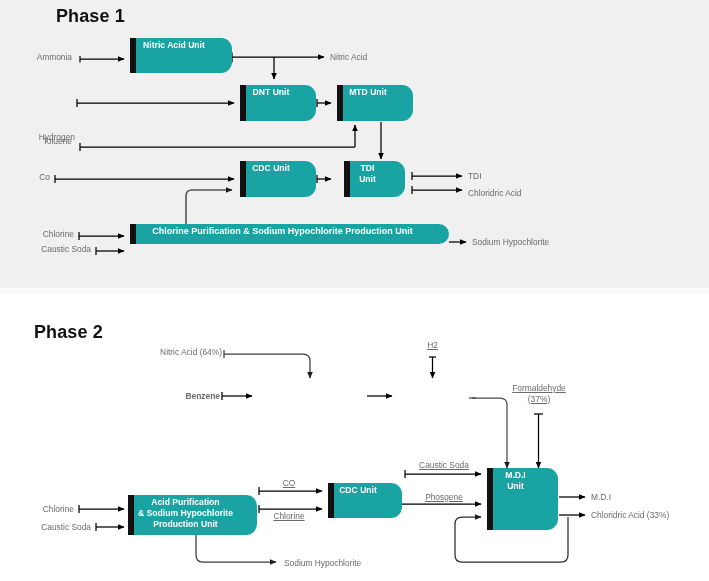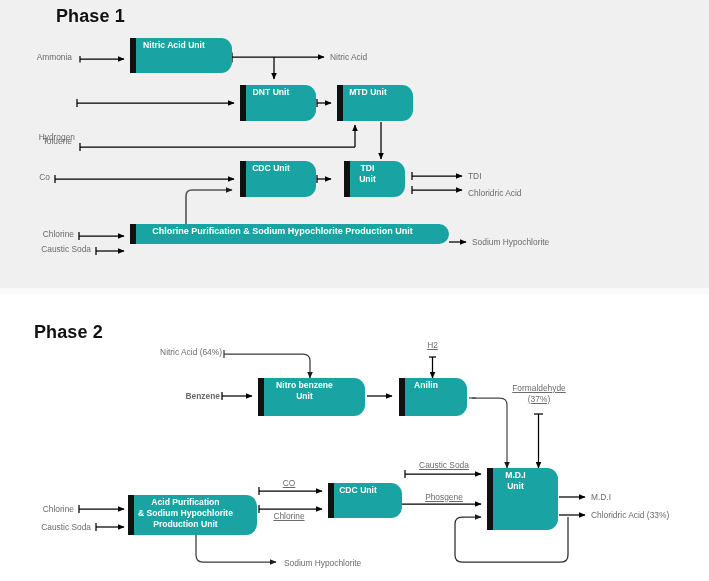--- a/index.html
+++ b/index.html
@@ -289,26 +289,20 @@
   <div class="phase-title" id="title-phase2">Phase 2</div>
 
   <div class="slabel r" style="left:110px; top:347px; width:112px;">Nitric Acid (64%)</div>
   <div class="slabel r" style="left:140px; top:391px; width:80px;font-weight:bold;">Benzene</div>
   <div class="slabel c" style="left:414px; top:340px; width:37px;">H2</div>
   <div class="slabel c" style="left:494px; top:383px; width:90px;">Formaldehyde
 (37%)</div>
   <div class="slabel r" style="left:6px; top:504px; width:68px;">Chlorine</div>
   <div class="slabel r" style="left:6px; top:522px; width:85px;">Caustic Soda</div>
 
-  <div class="unit" style="left:258px; top:378px; width:107px; height:38px;">
-    <span class="unit-label">Nitro benzene Unit</span>
-  </div>
-  <div class="unit" style="left:399px; top:378px; width:68px; height:38px;">
-    <span class="unit-label">Anilin</span>
-  </div>
   <div class="unit" style="left:128px; top:495px; width:129px; height:40px;">
     <span class="unit-label">Acid Purification
 &amp; Sodium Hypochlorite
 Production  Unit</span>
   </div>
   <div class="unit" style="left:328px; top:483px; width:74px; height:35px;">
     <span class="unit-label">CDC Unit</span>
   </div>
   <div class="unit" style="left:487px; top:468px; width:71px; height:62px;">
     <span class="unit-label">M.D.I

